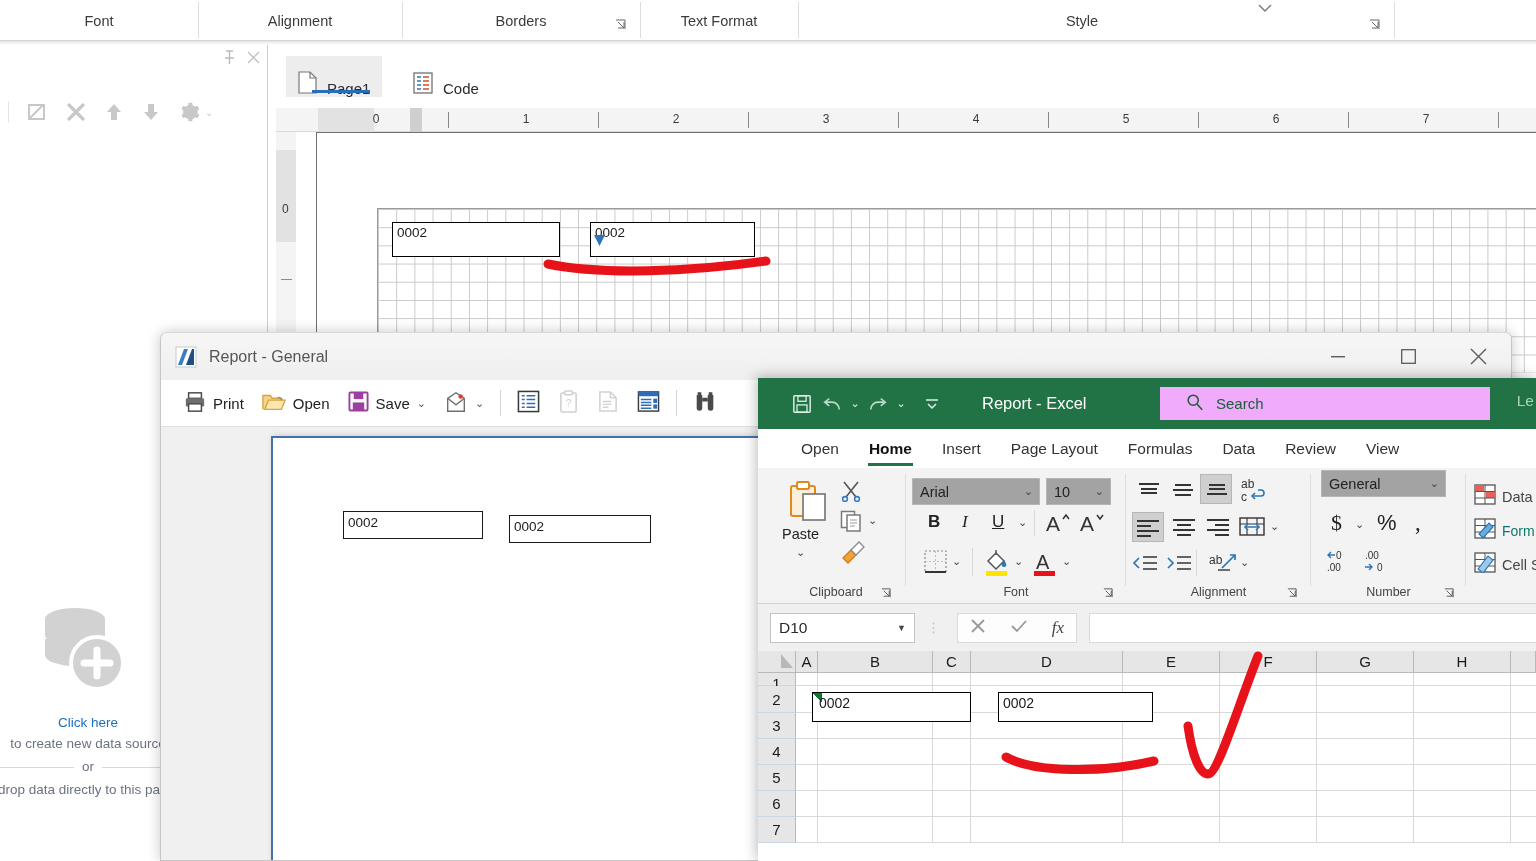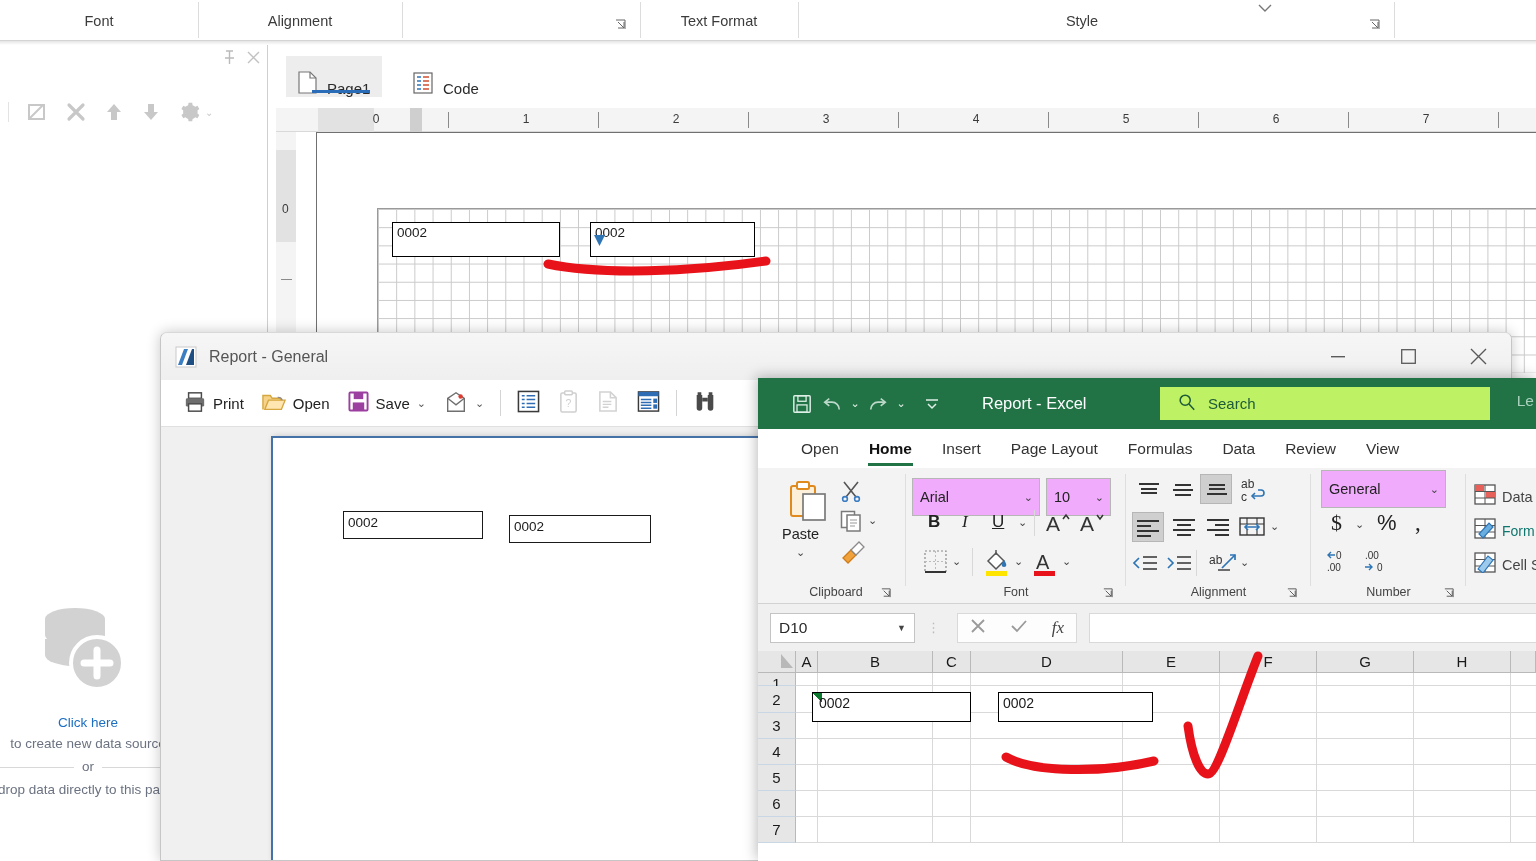--- a/index.html
+++ b/index.html
@@ -153,21 +153,21 @@
   #xl-titlebar {
     position:absolute; left:0; top:0; width:778px; height:51px; background:#217346;
     display:flex; align-items:center;
   }
   .xl-qat { display:flex; align-items:center; gap:2px; margin-left:30px; color:#e7f2ec; }
   .xl-qat .qb { display:flex; align-items:center; justify-content:center; width:28px; height:28px; }
   .xl-qat .qc { width:14px; display:flex; align-items:center; justify-content:center; font-size:11px; }
   #xl-doctitle { margin-left:36px; color:#ffffff; font-size:16.5px; white-space:nowrap; }
   #xl-search {
     position:absolute; left:402px; top:9px; width:330px; height:33px;
-    background:#bef264; display:flex; align-items:center; gap:12px; padding-left:18px;
+    background:#f0abfc; display:flex; align-items:center; gap:12px; padding-left:26px;
   }
   #xl-search .ph { color:#1d5a39; font-size:15px; }
   #xl-right-lbl { position:absolute; right:2px; top:14px; color:#a9d2bd; font-size:15.5px; }
 
   #xl-tabs {
     position:absolute; left:0; top:51px; width:778px; height:39px; background:#ffffff;
     display:flex; align-items:center; padding-left:28px; gap:0;
   }
   .xl-tab { position:relative; height:39px; display:flex; align-items:center; padding:0 15px;
             font-size:15.5px; color:#333; white-space:nowrap; }
@@ -177,21 +177,21 @@
   #xl-ribbon {
     position:absolute; left:0; top:90px; width:778px; height:136px; background:#f3f3f3;
     border-bottom:1px solid #d2d2d2;
   }
   .xl-grp { position:absolute; top:0; height:136px; }
   .xl-grp .glbl { position:absolute; bottom:5px; left:0; width:100%; text-align:center;
                   font-size:12.5px; color:#444; }
   .xl-grp .gsep { position:absolute; right:0; top:6px; width:1px; height:112px; background:#dedede; }
 
   .combo {
-    border:1px solid #b6b6b6; background:#f0abfc; height:38px; display:flex; align-items:center;
+    border:1px solid #b6b6b6; background:#a3a3a3; height:27px; display:flex; align-items:center;
     font-size:14.5px; color:#222; padding-left:7px; justify-content:space-between; padding-right:6px;
   }
   .combo .cv { color:#222; }
   .combo .cc { color:#444; font-size:11px; }
   .chev { color:#444; font-size:10px; }
 
   #xl-formula {
     position:absolute; left:0; top:226px; width:778px; height:47px; background:#f0f0f0;
     display:flex; align-items:center; padding-left:12px;
   }
@@ -228,20 +228,23 @@
     <div class="sep" style="left:402px"></div>
     <div class="sep" style="left:640px"></div>
     <div class="sep" style="left:798px"></div>
     <div class="sep" style="left:1394px"></div>
 
     <div class="grp" style="left:0px;width:198px">
         <span>Font</span>
       </div>
     <div class="grp" style="left:198px;width:204px">
         <span>Alignment</span>
+      </div>
+    <div class="grp" style="left:402px;width:238px">
+        <span>Borders</span>
       </div>
     <div class="grp" style="left:640px;width:158px">
         <span>Text Format</span>
       </div>
     <div class="grp" style="left:798px;width:568px">
         <span>Style</span>
       </div>
 
     <div class="dlg-launcher" style="left:614px;top:18px">
       <svg width="13" height="13" viewBox="0 0 13 13">

